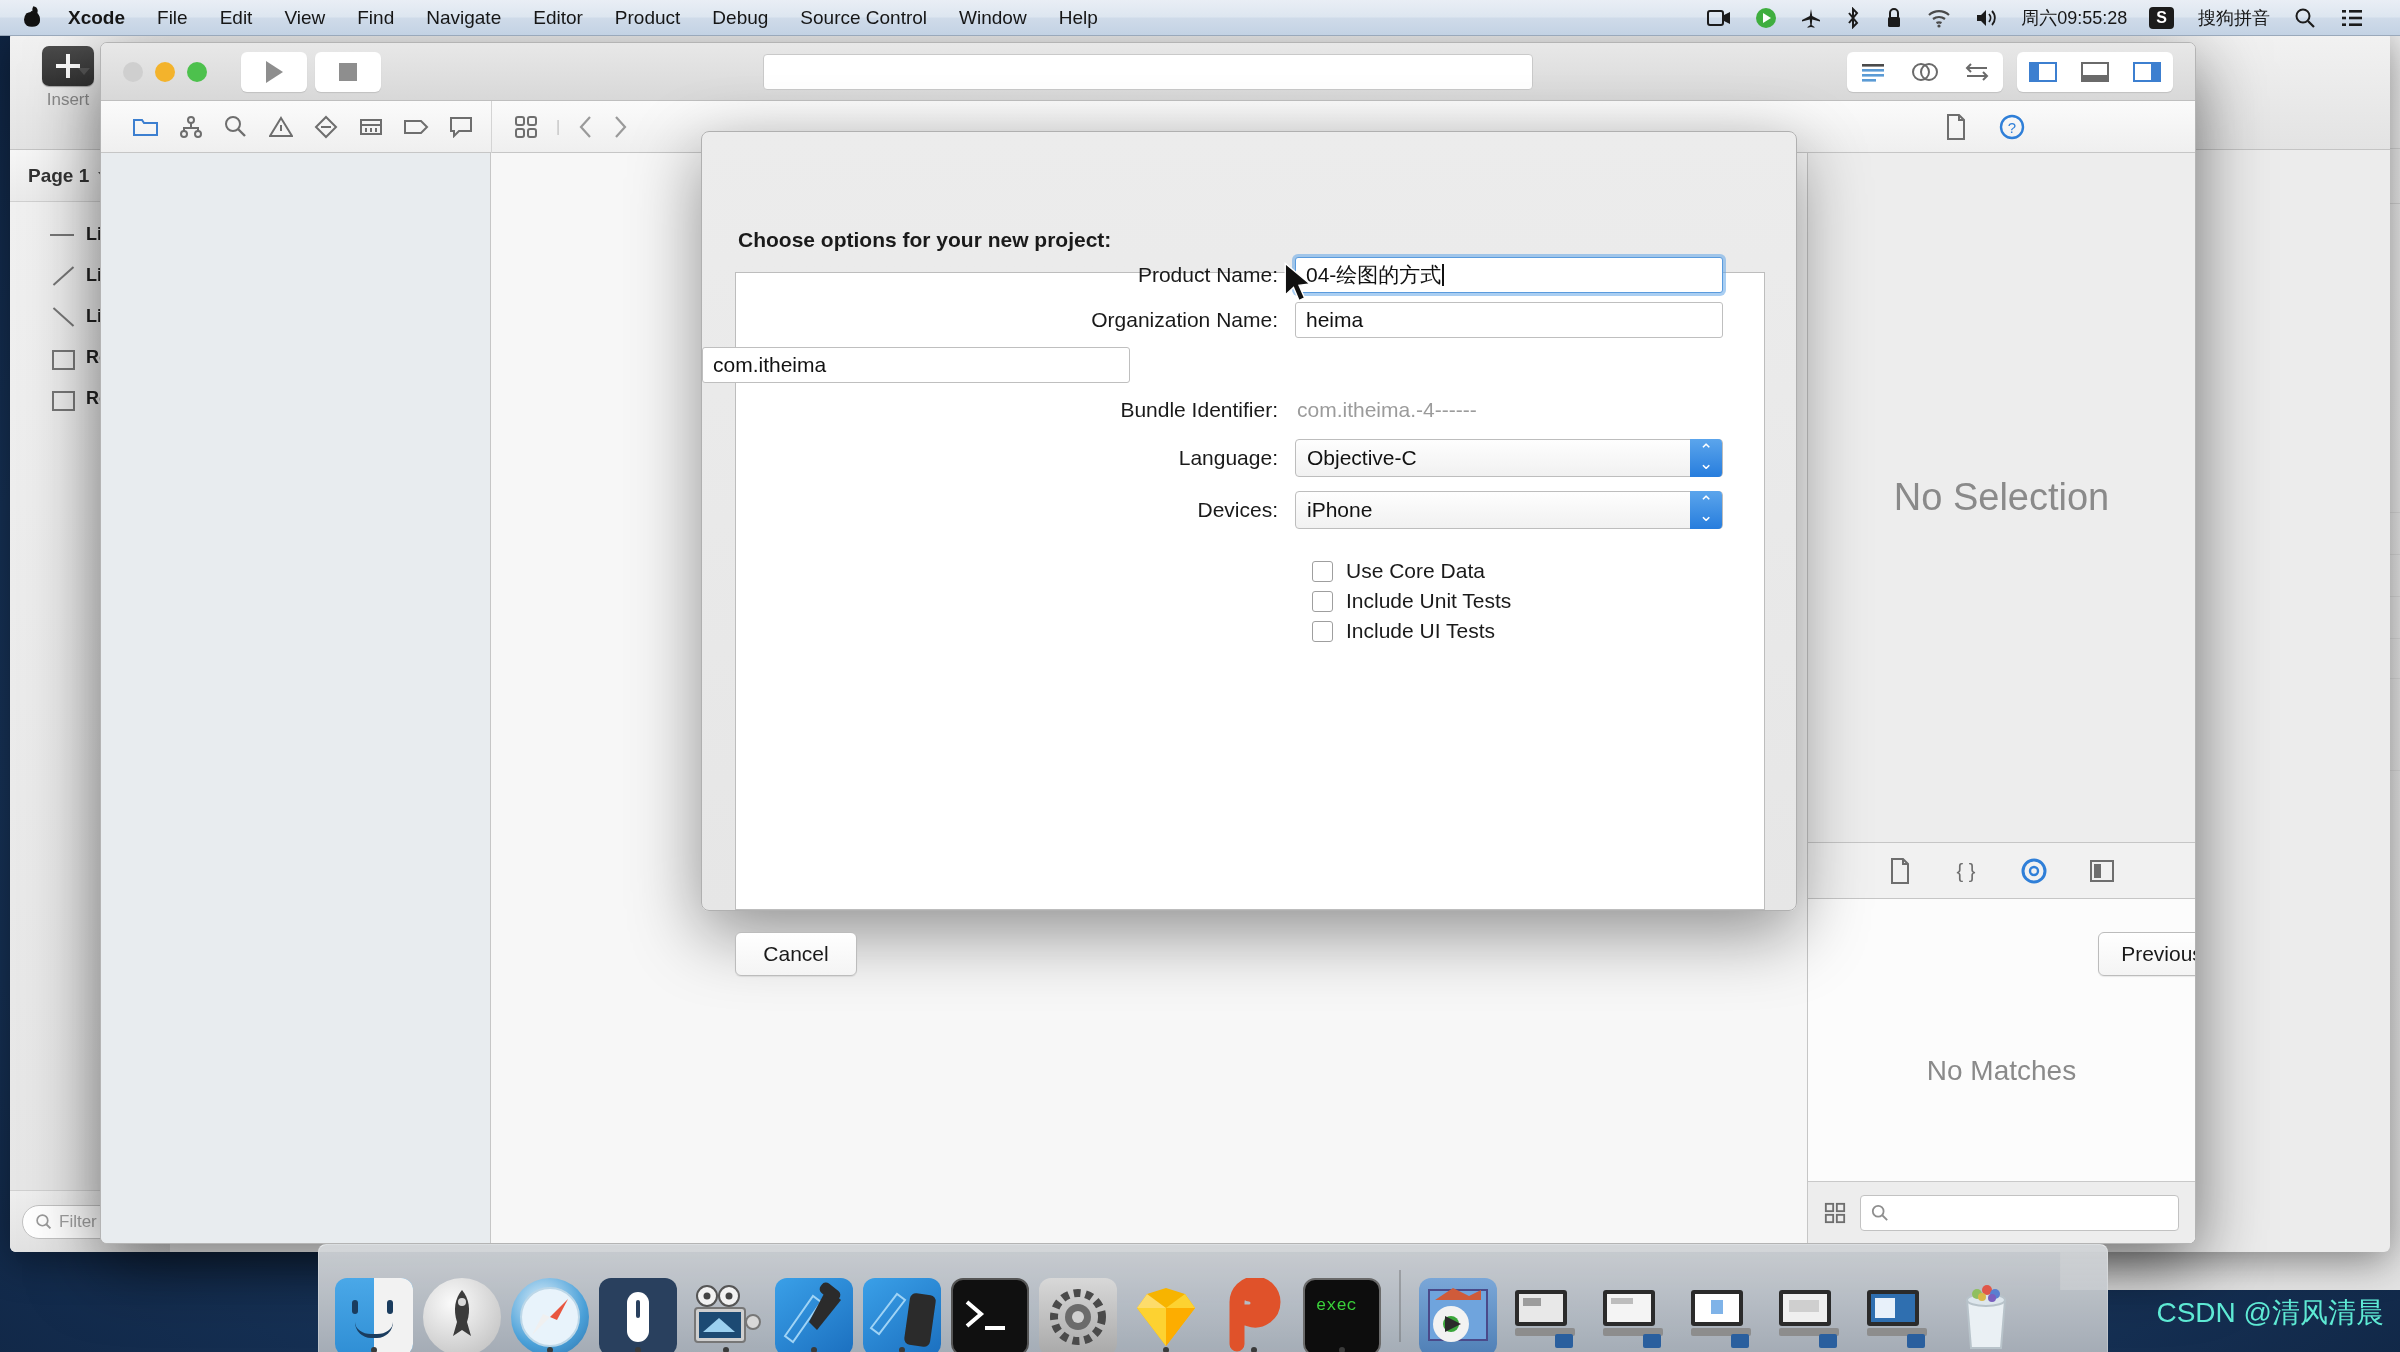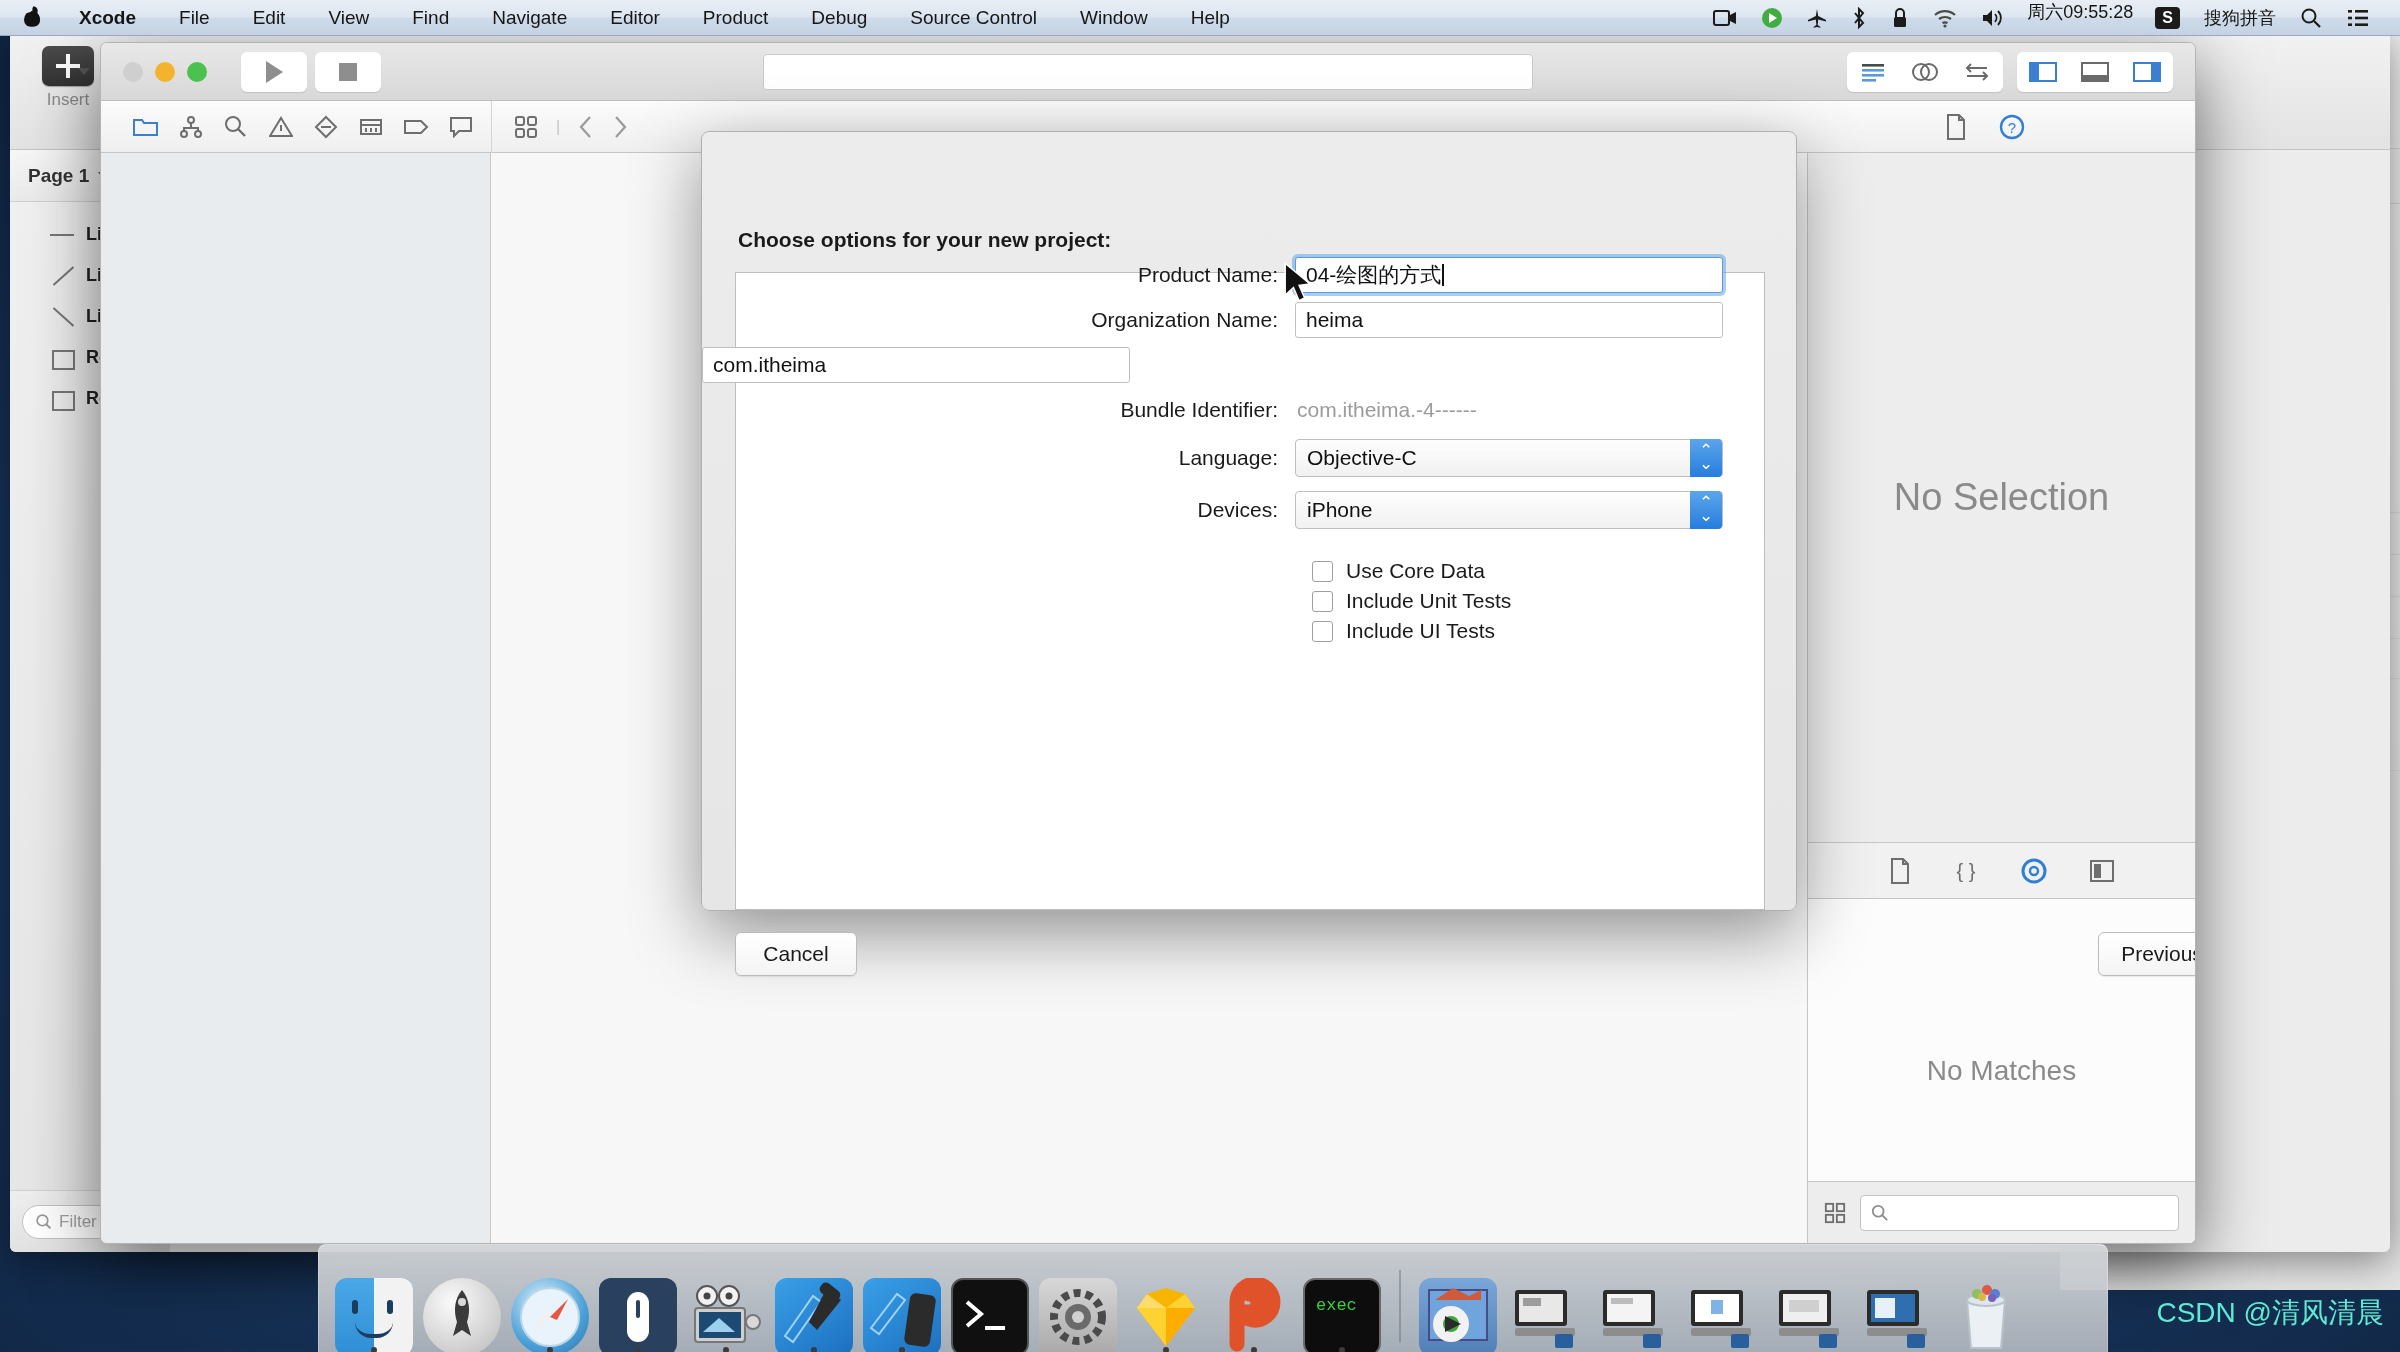--- a/index.html
+++ b/index.html
@@ -20,39 +20,39 @@
 
   
   .menubar {
     position: absolute; top: 0; left: 0; width: 2400px; height: 36px;
     background: linear-gradient(180deg, #e9eef5 0%, #dde6f0 48%, #cfdbe9 52%, #c3d2e4 100%);
     border-bottom: 1px solid #9aa9bb;
     display: flex; align-items: center;
     font-size: 19px; color: #161616;
     z-index: 60;
   }
-  .menubar-left { display: flex; align-items: center; padding-left: 22px; gap: 11px; }
+  .menubar-left { display: flex; align-items: center; padding-left: 22px; gap: 0; }
   .mb-item { padding: 0 16px; line-height: 36px; white-space: nowrap; }
   .mb-item.bold { font-weight: bold; }
   .apple-logo { width: 20px; height: 24px; margin-right: 10px; position: relative; }
   .apple-logo::before {
     content: ""; position: absolute; left: 2px; top: 5px;
     width: 16px; height: 16px; background: #111;
     border-radius: 50% 50% 48% 48% / 55% 55% 45% 45%;
     box-shadow: inset -5px -2px 0 0 #111;
     clip-path: polygon(0 18%, 42% 10%, 42% 0, 56% 0, 56% 12%, 100% 20%, 100% 100%, 0 100%);
   }
   .apple-logo::after {
     content: ""; position: absolute; left: 10px; top: 1px;
     width: 6px; height: 7px; background: #111;
     border-radius: 0 70% 0 70%;
     transform: rotate(18deg);
   }
   .menubar-right {
-    margin-left: auto; display: flex; align-items: flex-start; gap: 0; padding-right: 18px;
+    margin-left: auto; display: flex; align-items: center; gap: 0; padding-right: 24px;
     font-size: 18px;
   }
   .mbr { padding: 0 12px; display: flex; align-items: center; height: 36px; }
   .mbr svg { display: block; }
   .clock { font-size: 18px; letter-spacing: 0px; padding: 0 10px; }
 
   
   .sketch-win {
     position: absolute; left: 10px; top: 32px; width: 2380px; height: 1220px;
     background: #ececec;

